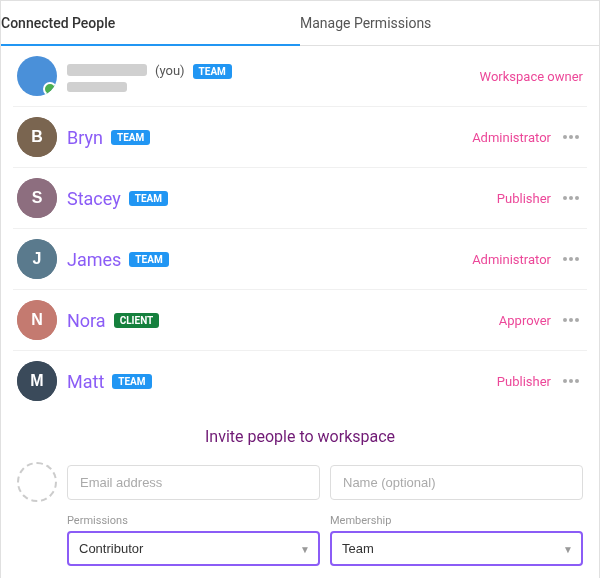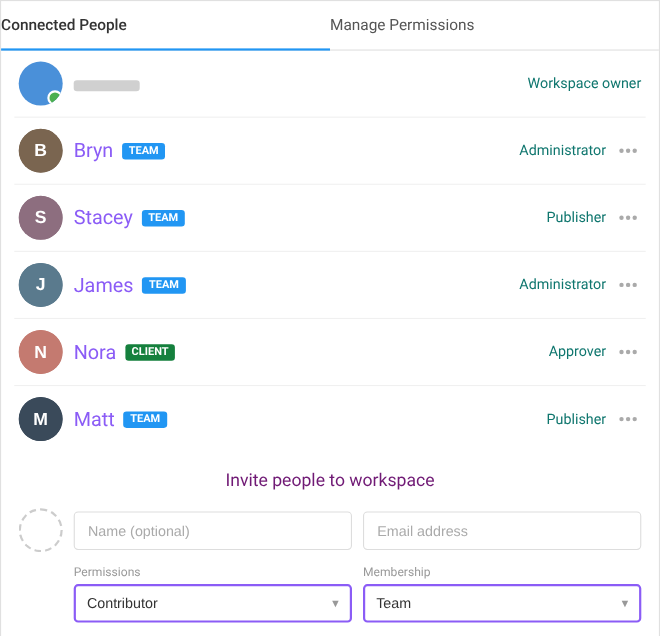--- a/index.html
+++ b/index.html
@@ -103,21 +103,21 @@
       border-radius: 3px;
       text-transform: uppercase;
       color: #fff;
     }
     .badge-team { background: #2196f3; }
     .badge-client { background: #15803d; }
 
     .user-role {
       text-align: right;
       font-size: 13px;
-      color: #0f766e;
+      color: #ec4899;
       display: flex;
       align-items: center;
       gap: 8px;
       min-width: 170px;
       justify-content: flex-end;
     }
     .dots-btn {
       display: flex;
       flex-direction: row;
       gap: 2px;
@@ -246,20 +246,25 @@
     <span>Manage Permissions</span>
   </div>
 </div>
 
 <div class="user-list">
 
   <div class="user-row">
     <div class="avatar avatar-you"></div>
     <div class="user-info">
       <div class="you-name-block">
+        <div>
+          <span class="blurred-text">&nbsp;&nbsp;&nbsp;&nbsp;&nbsp;&nbsp;&nbsp;&nbsp;</span>
+          <span style="font-size:13px;color:#555;margin-left:4px;">(you)</span>
+          <span class="badge badge-team" style="margin-left:4px;">TEAM</span>
+        </div>
         <span class="blurred-text2">&nbsp;&nbsp;&nbsp;&nbsp;&nbsp;&nbsp;&nbsp;&nbsp;</span>
       </div>
     </div>
     <div class="user-role">
       <span>Workspace owner</span>
     </div>
   </div>
 
   <div class="user-row">
     <div class="avatar avatar-bryn">
@@ -366,22 +371,22 @@
     </div>
   </div>
 
 </div>
 
 <div class="invite-section">
   <div class="invite-title">Invite people to workspace</div>
   <div class="invite-row">
     <div class="invite-avatar-placeholder"></div>
     <div class="invite-fields">
+      <input class="invite-input" type="email" placeholder="Email address" style="">
       <input class="invite-input" type="text" placeholder="Name (optional)" style="">
-      <input class="invite-input" type="email" placeholder="Email address" style="">
     </div>
   </div>
   <div class="invite-dropdowns">
     <div class="dropdown-group">
       <span class="dropdown-label">Permissions</span>
       <div class="dropdown-wrapper">
         <select>
           <option>Contributor</option>
           <option>Administrator</option>
           <option>Publisher</option>

